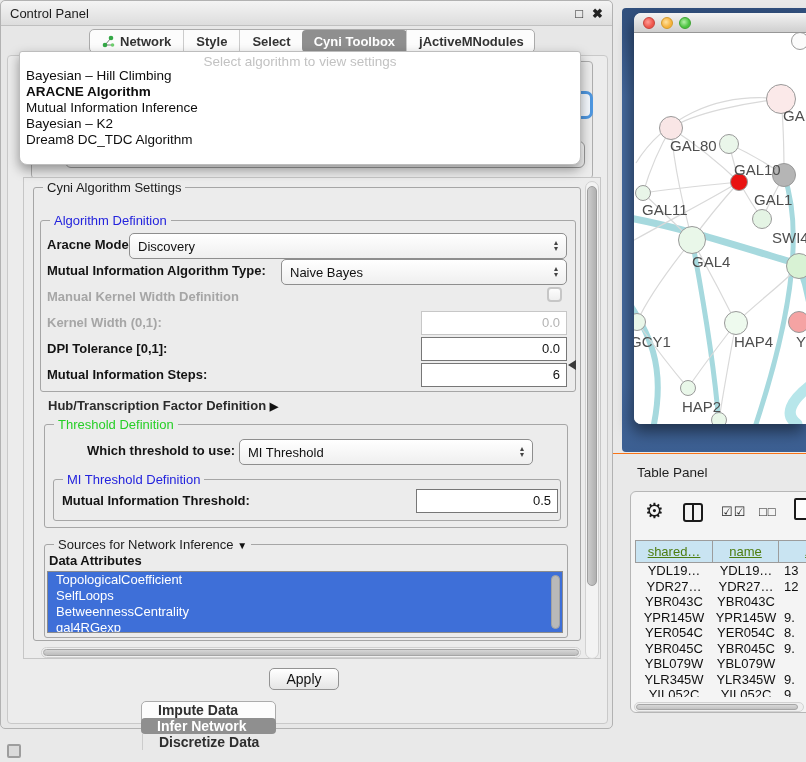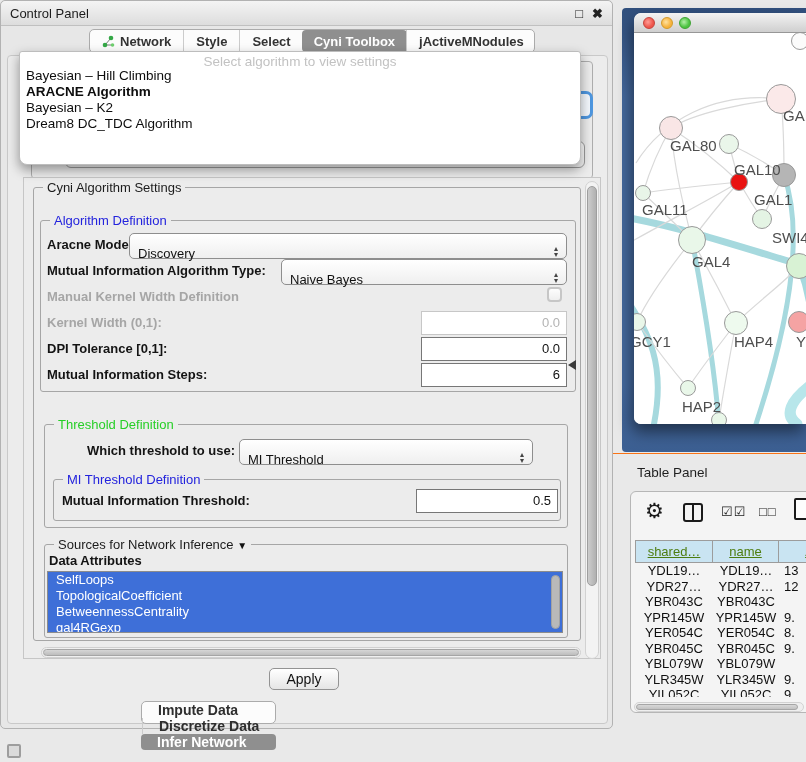--- a/index.html
+++ b/index.html
@@ -41,21 +41,21 @@
     border:1px solid #c6c6c6; background:#ececec; }
   .groupbox { position:absolute; border:1px solid #a6a6a6; border-radius:3px; }
   .gb-title { position:absolute; top:-8px; left:9px; background:#ececec; padding:0 4px;
     font-size:13px; color:#1c1c1c; white-space:nowrap; }
   .gb-title.blue { color:#2323dd; }
   .gb-title.green { color:#27cf27; }
 
   .fld-label { position:absolute; font-size:13px; font-weight:bold; color:#141414; white-space:nowrap; }
   .fld-label.dis { color:#a6a6a6; }
   .combo { position:absolute; height:24px; border:1px solid #8e8e8e; border-radius:5px;
-    background:linear-gradient(#ffffff,#efefef); display:flex; align-items:flex-start;
+    background:linear-gradient(#ffffff,#efefef); display:flex; align-items:center;
     padding:12px 8px; font-size:13px; color:#111; }
   .combo .stepper { margin-left:auto; display:flex; flex-direction:column; line-height:6px;
     font-size:8px; color:#444; }
   .tbox { position:absolute; height:24px; border:1px solid #777; background:#fff;
     font-size:13px; color:#111; text-align:right; padding:0 6px; line-height:22px; }
   .tbox.dis { border-color:#c7c7c7; color:#b3b3b3; }
   .checkbox { position:absolute; width:15px; height:15px; border:2px solid #c6c6c6;
     border-radius:4px; background:linear-gradient(#fdfdfd,#efefef); }
   .tri-right { display:inline-block; font-size:11px; color:#111; }
   .tri-down { display:inline-block; font-size:10px; color:#111; }
@@ -223,20 +223,24 @@
         <span class="fld-label dis" style="left:6px; top:94px;">Kernel Width (0,1):</span>
         <div class="tbox dis" style="left:380px; top:90px; width:146px;">0.0</div>
 
         <span class="fld-label" style="left:6px; top:120px;">DPI Tolerance [0,1]:</span>
         <div class="tbox" style="left:380px; top:116px; width:146px;">0.0</div>
 
         <span class="fld-label" style="left:6px; top:146px;">Mutual Information Steps:</span>
         <div class="tbox" style="left:380px; top:142px; width:146px;">6</div>
       </div>
 
+      <div class="hub-row" style="left:14px; top:210px;">
+        <span>Hub/Transcription Factor Definition</span>
+        <span class="tri-right"> ▶</span>
+      </div>
 
       <div class="groupbox" style="left:10px; top:236px; width:524px; height:104px;">
         <span class="gb-title green">Threshold Definition</span>
 
         <span class="fld-label" style="left:42px; top:18px;">Which threshold to use:</span>
         <div class="combo" style="left:194px; top:14px; width:294px;">
           <span>MI Threshold</span>
           <span class="stepper">
               <span>▴</span>
               <span>▾</span>
@@ -251,22 +255,22 @@
       </div>
 
       <div class="groupbox" style="left:10px; top:356px; width:524px; height:94px;">
         <span class="gb-title">
           <span>Sources for Network Inference</span>
           <span class="tri-down"> ▼</span>
         </span>
         <span class="fld-label" style="left:4px; top:8px;">Data Attributes</span>
         <div class="listbox" style="left:2px; top:26px; width:516px; height:62px;">
           <div>
+              <div class="attr-item sel">TopologicalCoefficient</div>
               <div class="attr-item sel">SelfLoops</div>
-              <div class="attr-item sel">TopologicalCoefficient</div>
               <div class="attr-item sel">BetweennessCentrality</div>
               <div class="attr-item sel">gal4RGexp</div>
             </div>
           <div class="list-vscroll"></div>
         </div>
       </div>
     </div>
 
     <div class="vscroll">
       <div class="thumb"></div>
@@ -274,33 +278,34 @@
     <div class="hscroll">
       <div class="thumb"></div>
     </div>
 
     <div class="apply-btn">Apply</div>
 
     <div class="bottom-tabs">
       <div class="btab">
           <span>Impute Data</span>
         </div>
+      <div class="btab sel">
+          <span>Infer Network</span>
+        </div>
       <div class="btab">
           <span>Discretize Data</span>
-        </div>
-      <div class="btab sel">
-          <span>Infer Network</span>
         </div>
     </div>
 
     <div class="popup">
       <div class="popup-header">Select algorithm to view settings</div>
       <div>
           <div class="dd-item">Bayesian – Hill Climbing</div>
           <div class="dd-item sel">ARACNE Algorithm</div>
+          <div class="dd-item">Mutual Information Inference</div>
           <div class="dd-item">Bayesian – K2</div>
           <div class="dd-item">Dream8 DC_TDC Algorithm</div>
         </div>
     </div>
   </div>
 
   <div class="net-frame">
     <div class="mac-window">
       <div class="mac-titlebar">
         <div class="light red"></div>

